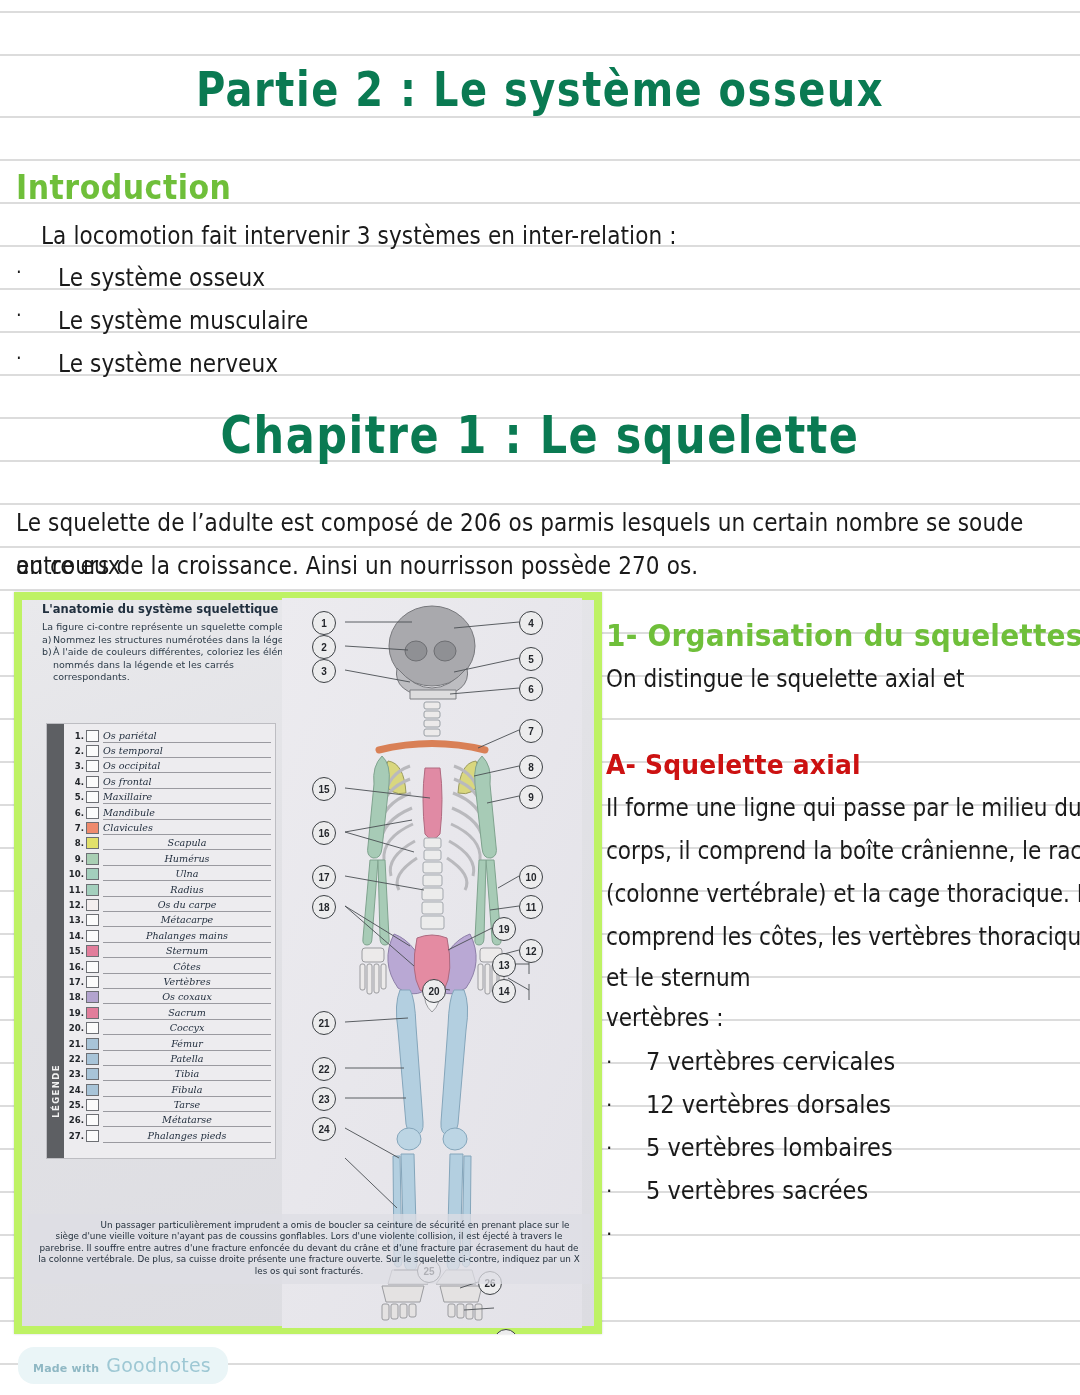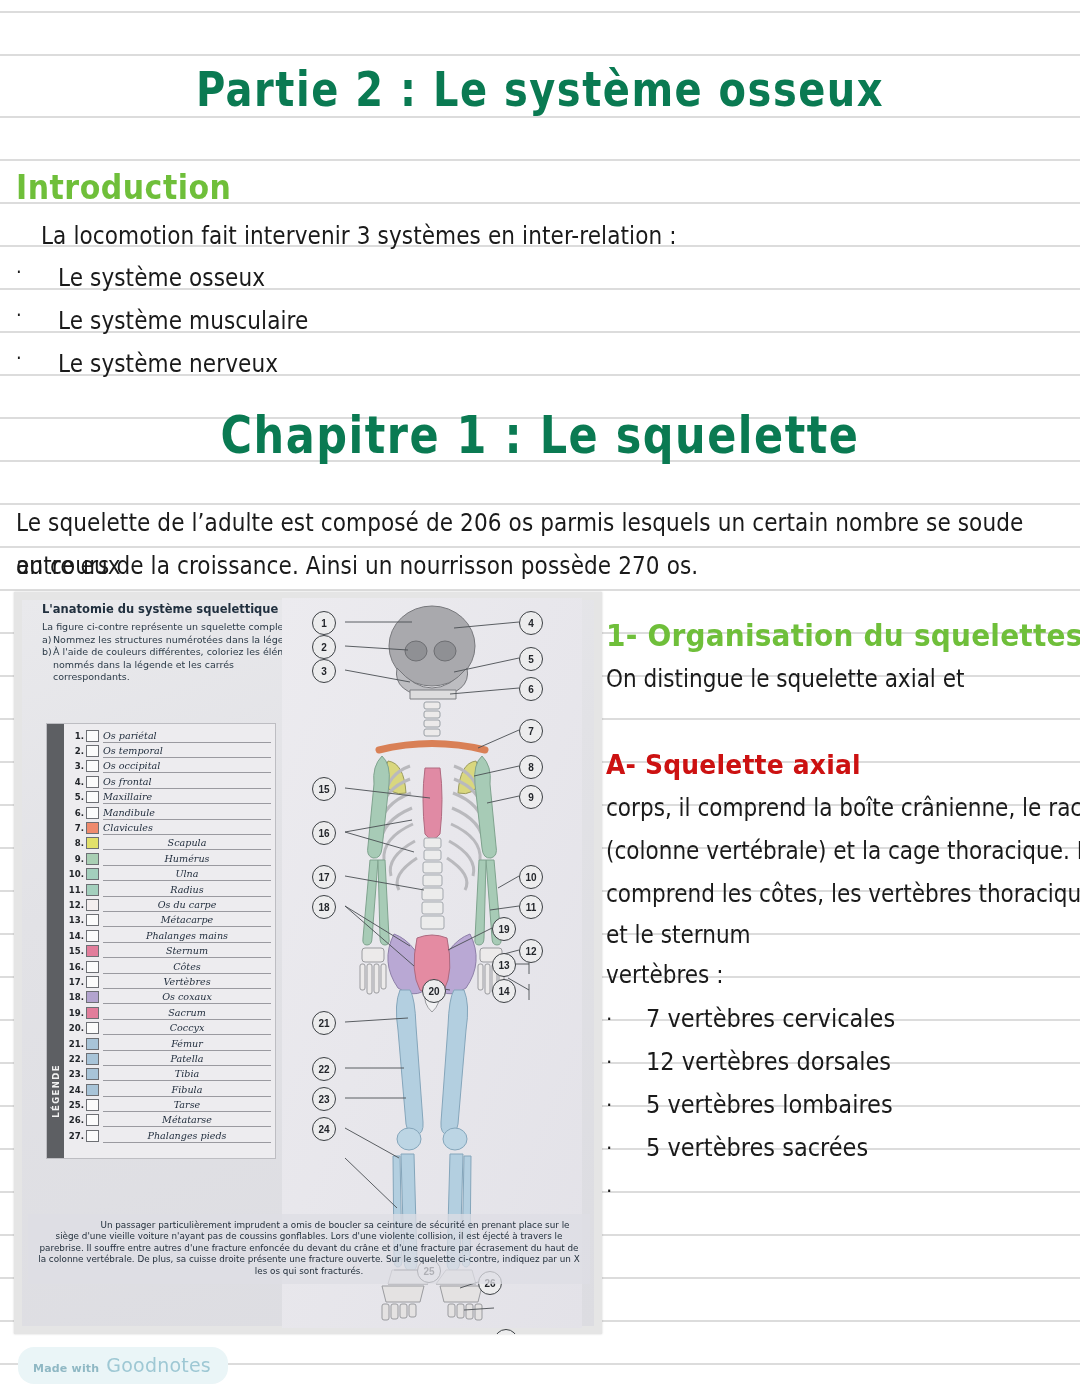--- a/index.html
+++ b/index.html
@@ -73,21 +73,21 @@
   .col-right .ln.tight{height:38px;line-height:38px;}
   .col-right .blank{height:43px;}
   .vb-list .row{display:flex;height:43px;align-items:center;}
   .vb-list .dot{width:40px;font-size:20px;color:#1a1a1a;}
   .vb-list .lbl{font-size:25px;color:#1a1a1a;
      font-family:"DejaVu Sans Condensed","Liberation Sans",sans-serif;}
 
   
   #photo{
     position:absolute;left:14px;top:592px;width:588px;height:742px;
-    background:#e5e5e5;
+    background:#bef264;
     overflow:hidden;
     box-shadow:0 0 2px rgba(0,0,0,.18);
   }
   #photo .sheet{
     position:absolute;left:8px;top:8px;width:572px;height:726px;
     background:linear-gradient(160deg,#e9e9ec 0%,#e2e2e6 35%,#dcdce1 100%);
   }
   .ph-head{position:absolute;left:28px;top:10px;width:270px;color:#21303f;}
   .ph-head .t{font-weight:bold;font-size:11.5px;margin-bottom:5px;}
   .ph-head .l{font-size:9.5px;line-height:12.6px;color:#2b3a47;}
@@ -180,20 +180,21 @@
   <div class="body-txt p-sq">
     <div>Le squelette de l’adulte est composé de 206 os parmis lesquels un certain nombre se soude entre eux</div>
     <div>au cours de la croissance. Ainsi un nourrisson possède 270 os.</div>
   </div>
 
   <div class="col-right">
     <div class="h-orga">1- Organisation du squelettes</div>
     <div class="ln">On distingue le squelette axial et</div>
     <div class="blank"></div>
     <div class="h-axial">A- Squelette axial</div>
+    <div class="ln">Il forme une ligne qui passe par le milieu du</div>
     <div class="ln">corps, il comprend la boîte crânienne, le rachis</div>
     <div class="ln">(colonne vertébrale) et la cage thoracique. Elle</div>
     <div class="ln">comprend les côtes, les vertèbres thoraciques</div>
     <div class="ln tight">et le sternum</div>
     <div class="ln">vertèbres :</div>
 
     <div class="vb-list">
       <div class="row">
         <span class="dot">·</span>
         <span class="lbl">7 vertèbres cervicales</span>

